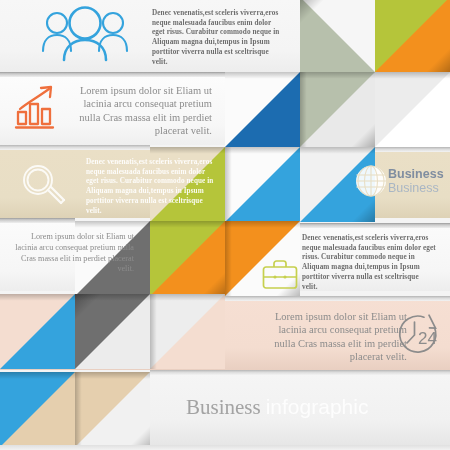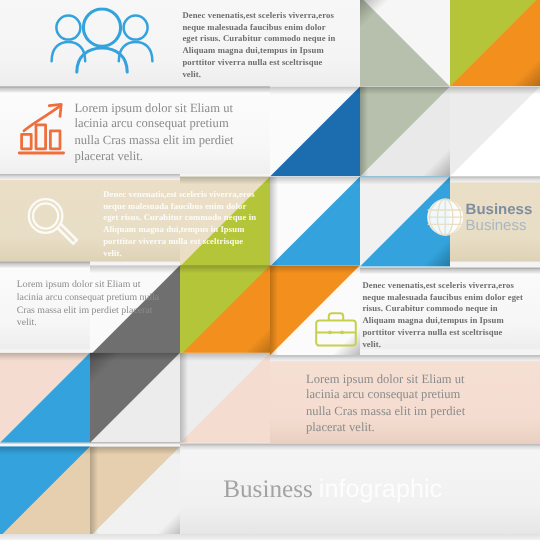--- a/index.html
+++ b/index.html
@@ -54,21 +54,21 @@
   
   .txt{position:absolute;z-index:30;}
   .serif-body{
     font-family:Liberation Serif, serif;
     font-size:7.2px;line-height:9.7px;font-weight:700;
     color:#6d6d6d;letter-spacing:.1px;
   }
   .serif-body.white{color:#ffffff;opacity:.92;font-weight:700;}
   .sans-body{
     font-family:"Liberation Serif", serif;
-    font-size:10.5px;line-height:13.4px;color:#8c8c8c;
+    font-size:10.5px;line-height:13.4px;color:#8c8c8c;text-align:right;
   }
   .sans-body.small{font-size:8.2px;line-height:10.8px;}
 
   
   .icon{position:absolute;z-index:31;}
 
   
   .brand{
     position:absolute;z-index:32;
     font-family:"Liberation Sans", sans-serif;
@@ -254,18 +254,26 @@
       <rect x="1.5" y="8" width="33" height="21" rx="2.5"></rect>
       <path d="M12 8 V4.5 A2.5 2.5 0 0 1 14.5 2 H21.5 A2.5 2.5 0 0 1 24 4.5 V8"></path>
       <line x1="1.5" y1="18" x2="34.5" y2="18"></line>
       <circle cx="13" cy="18" r="1.6" fill="#c6d04e" stroke="none"></circle>
       <circle cx="23" cy="18" r="1.6" fill="#c6d04e" stroke="none"></circle>
     </svg>
   </div>
   <div class="txt serif-body" style="left:302px;top:234px;width:134px;">Denec venenatis,est sceleris viverra,eros neque malesuada faucibus enim dolor eget risus. Curabitur commodo neque in Aliquam magna dui,tempus in Ipsum porttitor viverra nulla est sceltrisque velit.</div>
 
   <div class="txt sans-body" style="left:255px;top:310px;width:152px;">Lorem ipsum dolor sit Eliam ut lacinia arcu consequat pretium nulla Cras massa elit im perdiet placerat velit.</div>
+  <div class="icon" style="left:396px;top:313px;">
+    <svg width="46" height="44" viewBox="0 0 46 44" fill="none" stroke="#8c8c8c" stroke-width="1.7" stroke-linecap="round">
+      <path d="M28 4.2 A18 18 0 1 0 38.5 14.5"></path>
+      <path d="M33 2.2 L39.5 15 L33.5 14.8"></path>
+      <path d="M18.5 9 V22 L11 30"></path>
+      <text x="22" y="31" font-family="Liberation Sans, sans-serif" font-size="17" fill="#8c8c8c" stroke="none">24</text>
+    </svg>
+  </div>
 
   <div class="footer-title" style="left:186px;top:395px;">
     <span class="f1">Business</span><span style="display:inline-block;width:5px;"></span><span class="f2">infographic</span>
   </div>
 
 </div>
 
 </body></html>

